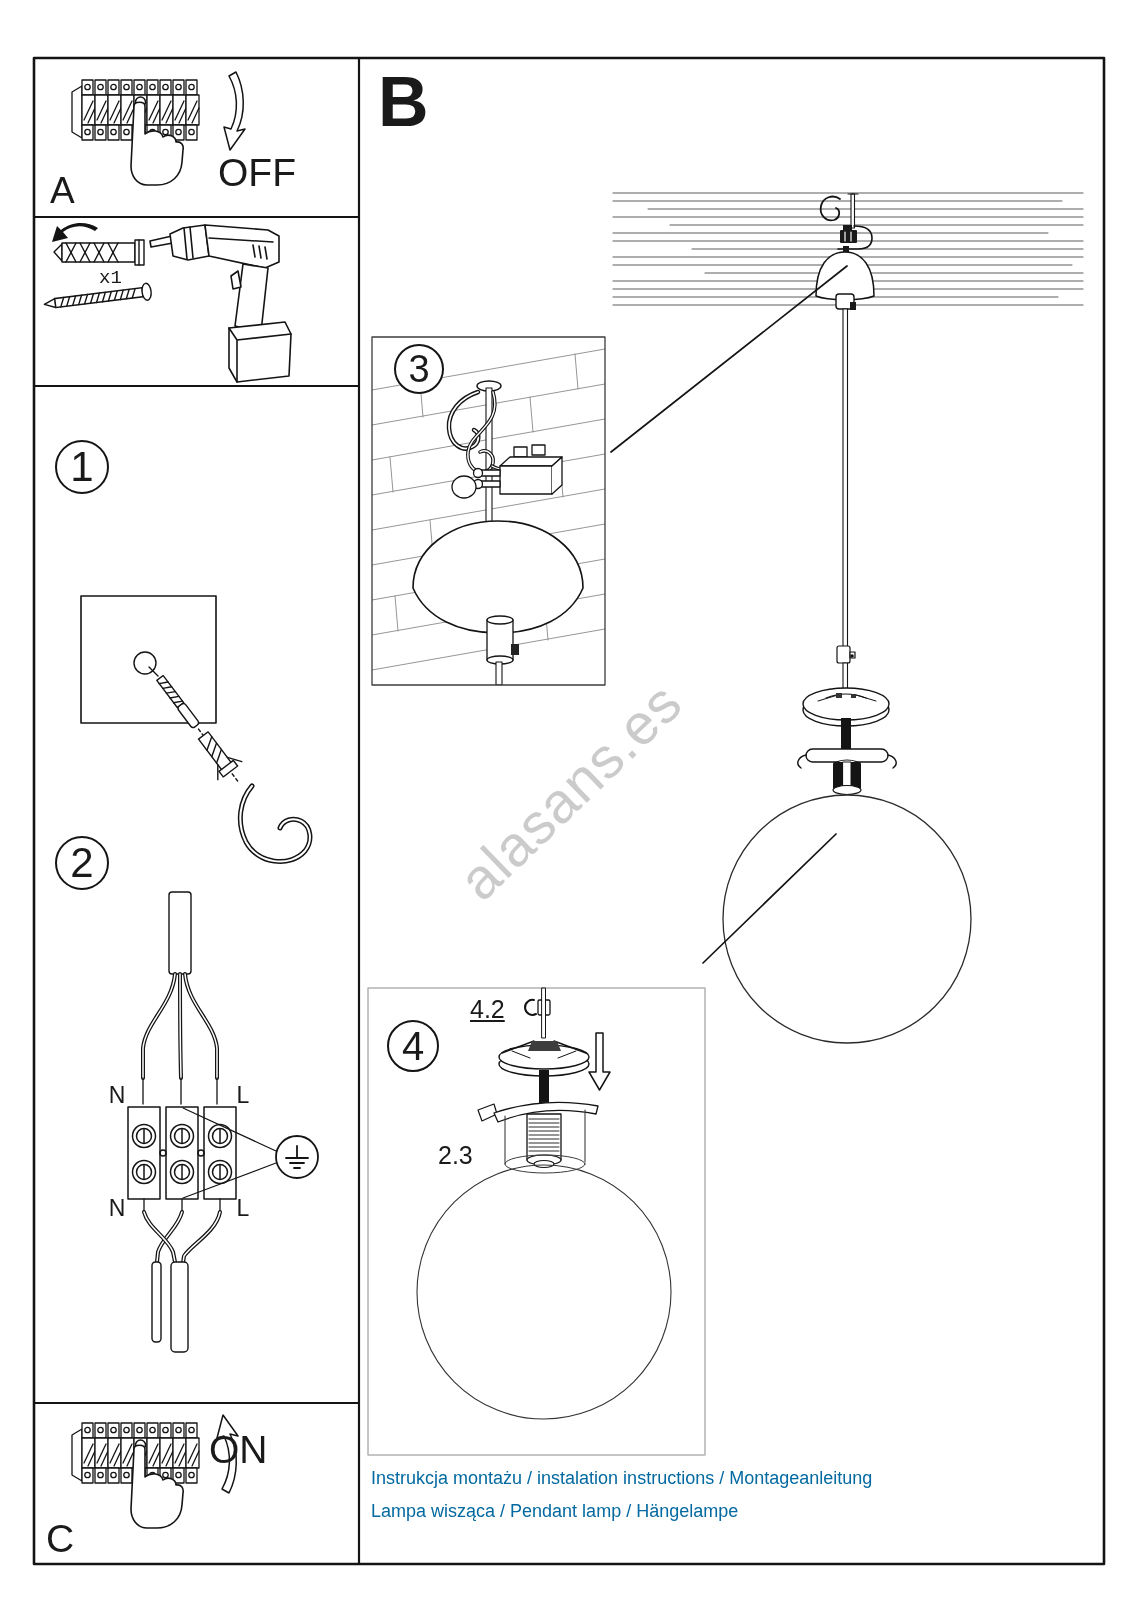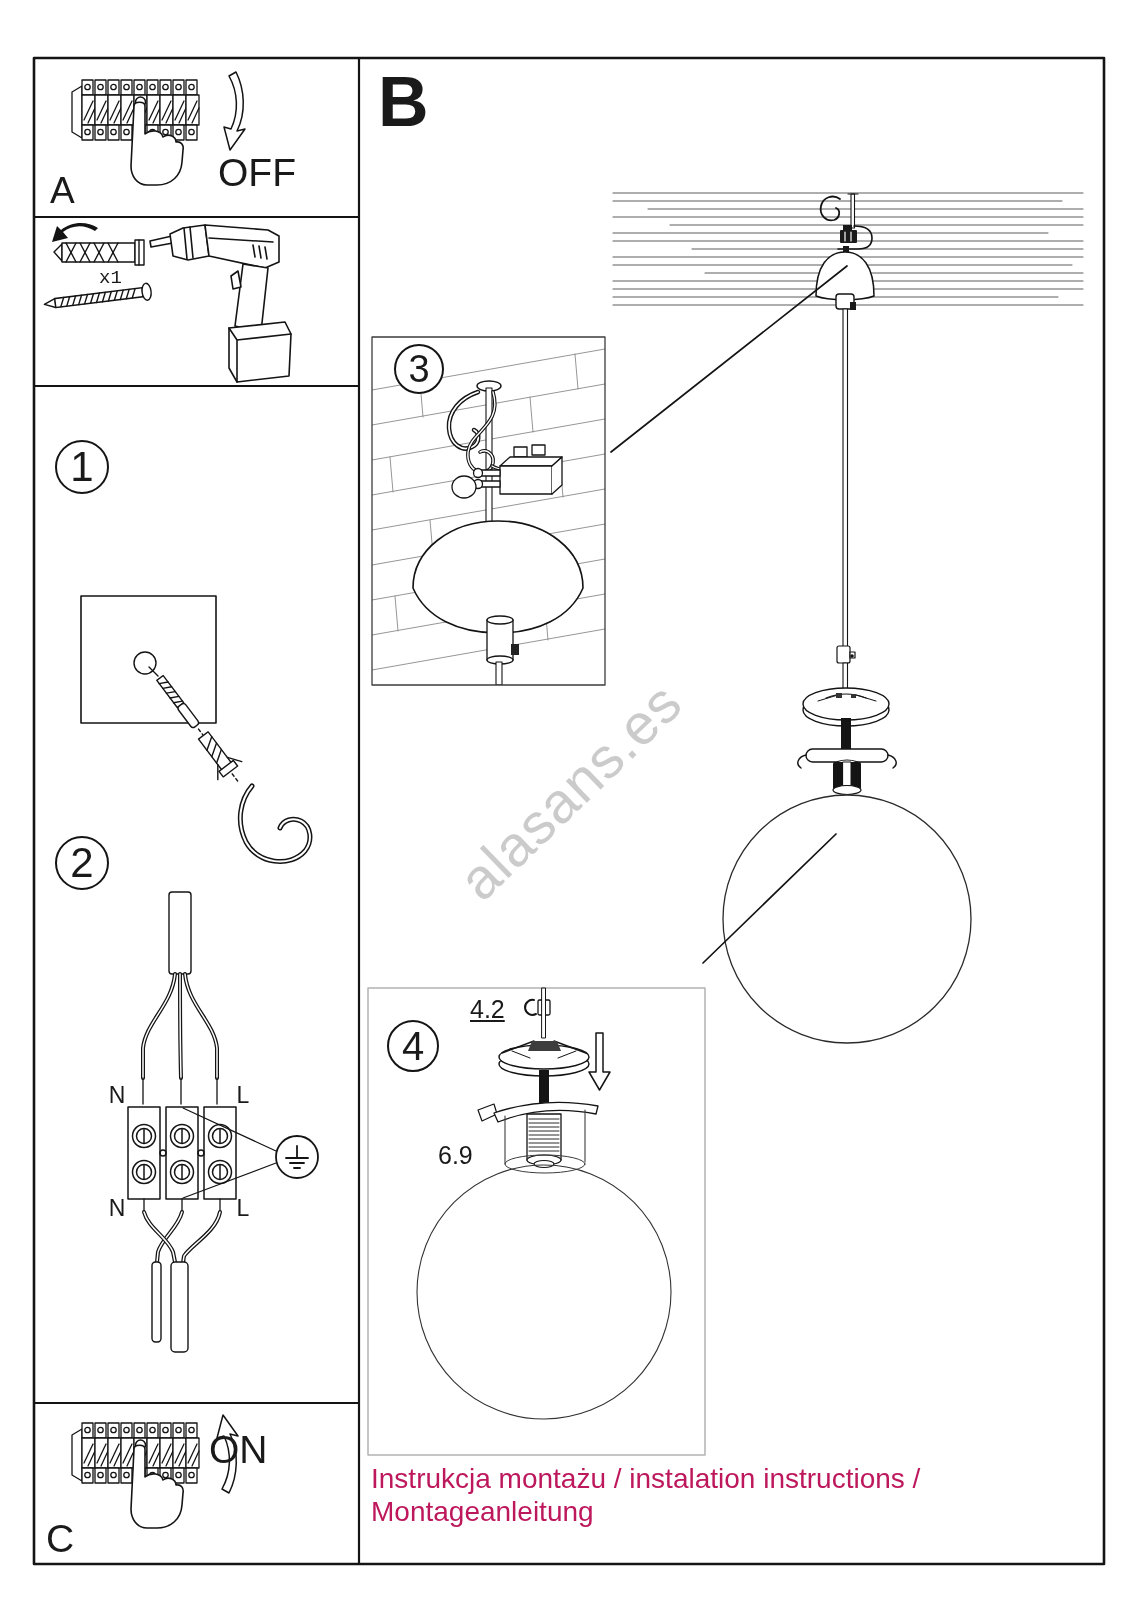--- a/index.html
+++ b/index.html
@@ -6,21 +6,21 @@
   #page{position:relative;width:1131px;height:1600px;background:#fff;
         font-family:"Liberation Sans","DejaVu Sans",sans-serif;color:#1a1a1a;overflow:hidden;}
   #art{position:absolute;left:0;top:0;}
   .txt{position:absolute;white-space:nowrap;color:#1a1a1a;}
   .circled{position:absolute;border:2.4px solid #141414;border-radius:50%;
            display:flex;align-items:center;justify-content:center;background:#fff;box-sizing:border-box;}
   .nl{position:absolute;font-size:23px;transform:translateX(-50%);}
   #wm{position:absolute;left:380px;top:758px;width:380px;text-align:center;
       font-size:57px;letter-spacing:1px;color:#c9c9c9;opacity:.95;
       transform:rotate(-44deg);transform-origin:50% 50%;}
-  #footer{position:absolute;left:371px;top:1462px;font-size:28px;line-height:33px;color:#be185d;}
+  #footer{position:absolute;left:371px;top:1462px;font-size:18px;line-height:33px;color:#0369a1;}
 </style>
 </head>
 <body>
 
 <div id="page">
 
   <svg id="art" width="1131" height="1600" viewBox="0 0 1131 1600" fill="none" stroke="#141414" stroke-width="1.4" stroke-linecap="round" stroke-linejoin="round">
 
     <defs>
       <g id="bcell">
@@ -395,21 +395,22 @@
   <div class="nl" style="left:243px;top:1082px;">L</div>
   <div class="nl" style="left:117px;top:1195px;">N</div>
   <div class="nl" style="left:243px;top:1195px;">L</div>
 
   <div class="txt" style="left:46px;top:1517px;font-size:39px;">C</div>
   <div class="txt" style="left:209px;top:1428px;font-size:39px;">ON</div>
 
   <div class="txt" style="left:378px;top:62px;font-size:70px;font-weight:bold;">B</div>
 
   <div class="txt" style="left:470px;top:995px;font-size:25px;text-decoration:underline;">4.2</div>
-  <div class="txt" style="left:438px;top:1141px;font-size:25px;">6.9</div>
+  <div class="txt" style="left:438px;top:1141px;font-size:25px;">2.3</div>
 
   <div id="wm">alasans.es</div>
 
   <div id="footer">
     <div>Instrukcja montażu / instalation instructions / Montageanleitung</div>
+    <div>Lampa wisząca / Pendant lamp / Hängelampe</div>
   </div>
 
 </div>
 
 </body></html>

